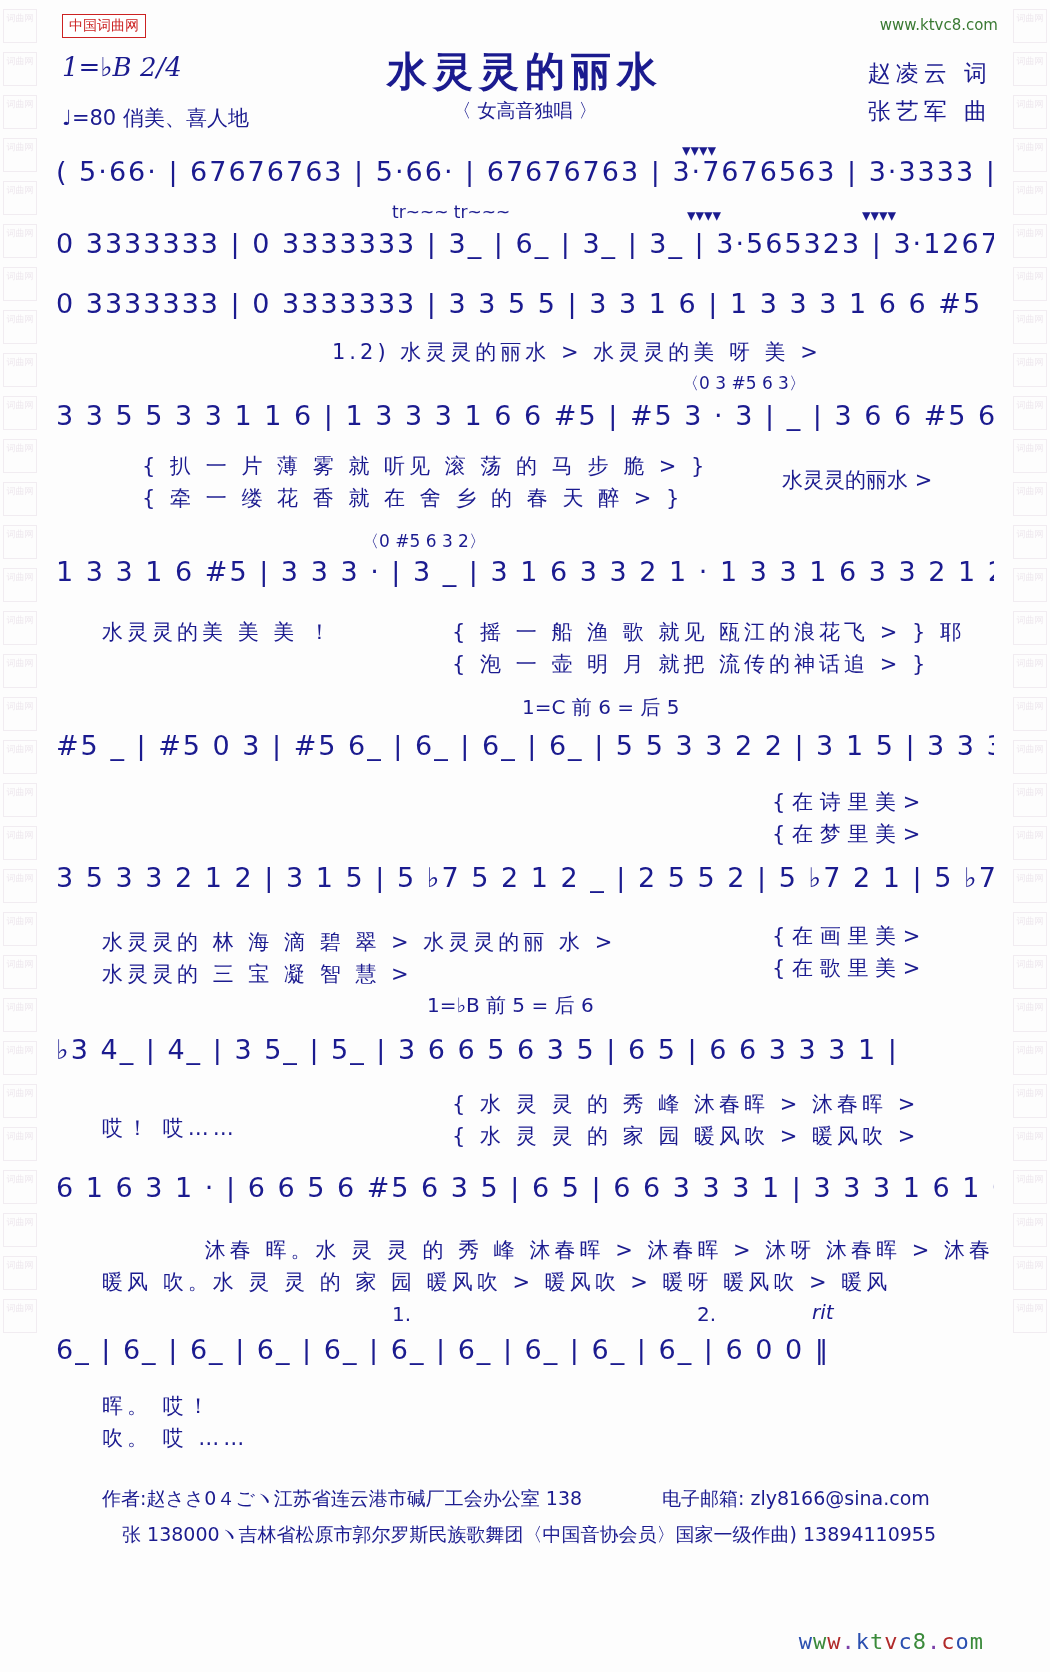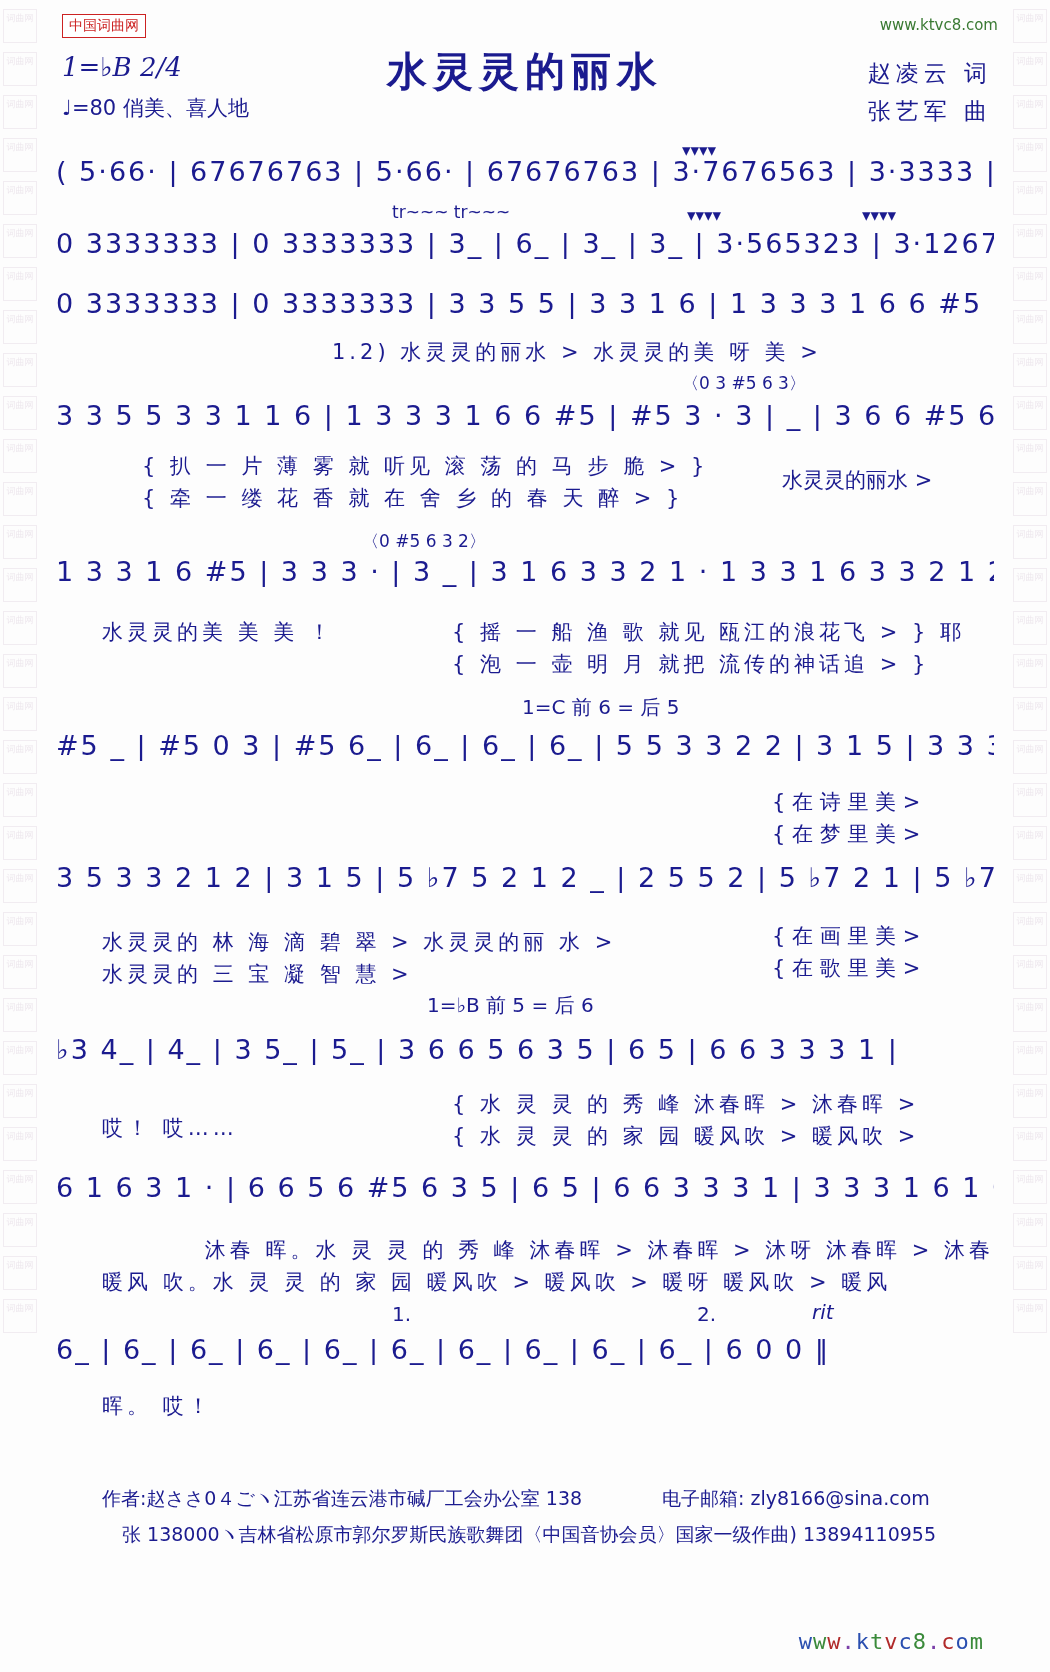--- a/index.html
+++ b/index.html
@@ -94,21 +94,21 @@
     left: 20px;
     top: 52px;
     font-size: 26px;
     color: #1b1b8f;
     font-family: "DejaVu Serif", serif;
     font-style: italic;
   }
   .tempo {
     position: absolute;
     left: 20px;
-    top: 94px;
+    top: 104px;
     font-size: 21px;
     color: #1b1b8f;
     font-family: "DejaVu Sans", sans-serif;
   }
   .credit {
     position: absolute;
     right: 16px;
     font-size: 23px;
     color: #1b1b8f;
     letter-spacing: 5px;
@@ -242,20 +242,21 @@
     <div class="wm-cell">词曲网</div>
     <div class="wm-cell">词曲网</div>
   </div>
 
   <div class="sheet">
 
     <div class="site-tag">中国词曲网</div>
     <div class="site-url">www.ktvc8.com</div>
 
     <div class="title">水灵灵的丽水</div>
+    <div class="subtitle">〈 女高音独唱 〉</div>
     <div class="key-sig">1=♭B 2/4</div>
     <div class="tempo">♩=80 俏美、喜人地</div>
     <div class="credit c1">赵凌云 词</div>
     <div class="credit c2">张艺军 曲</div>
 
     <div class="annot" style="left:640px; top:140px;">▾▾▾▾</div>
     <div class="staff" style="top:156px;">( 5·66· | 67676763 | 5·66· | 67676763 | 3·7676563 | 3·3333 | 6763 |</div>
 
     <div class="annot" style="left:350px; top:202px;">tr~~~ tr~~~</div>
     <div class="annot" style="left:645px; top:205px;">▾▾▾▾</div>
@@ -296,20 +297,21 @@
 
     <div class="staff" style="top:1172px;">6 1 6 3 1 · | 6 6 5 6 #5 6 3 5 | 6 5 | 6 6 3 3 3 1 | 3 3 3 1 6 1 0 3 3 |</div>
     <div class="lyric" style="top:1236px;text-align:right;">沐春 晖。水 灵 灵 的   秀 峰 沐春晖 &gt; 沐春晖 &gt; 沐呀 沐春晖 &gt; 沐春</div>
     <div class="lyric" style="top:1268px;">暖风 吹。水 灵 灵 的   家 园 暖风吹 &gt; 暖风吹 &gt; 暖呀 暖风吹 &gt; 暖风</div>
 
     <div class="annot" style="left:350px; top:1302px; font-size:20px;">1.</div>
     <div class="annot" style="left:655px; top:1302px; font-size:20px;">2.</div>
     <div class="annot" style="left:770px; top:1300px; font-size:20px; font-style:italic;">rit</div>
     <div class="staff" style="top:1334px;">6_ | 6_ | 6_ | 6_ | 6_ | 6_ | 6_ | 6_ | 6_ | 6_ | 6 0 0 ‖</div>
     <div class="lyric" style="top:1392px;">晖。         哎！</div>
+    <div class="lyric" style="top:1424px;">吹。                哎 ……</div>
 
     <div class="footer-line" style="top:1486px;">作者:赵ささ0４ごヽ江苏省连云港市碱厂工会办公室 138</div>
     <div class="annot" style="left:620px; top:1486px; font-size:19px;">电子邮箱: zly8166@sina.com</div>
     <div class="footer-line" style="top:1522px; left:80px;">张 138000ヽ吉林省松原市郭尔罗斯民族歌舞团〈中国音协会员〉国家一级作曲) 13894110955</div>
 
     <div class="bottom-url">
       <span class="b">w</span><span class="g">w</span><span class="r">w</span>.<span class="b">k</span><span class="g">t</span><span class="r">v</span><span class="b">c</span><span class="g">8</span>.<span class="r">c</span><span class="b">o</span><span class="g">m</span>
     </div>
 
   </div>

